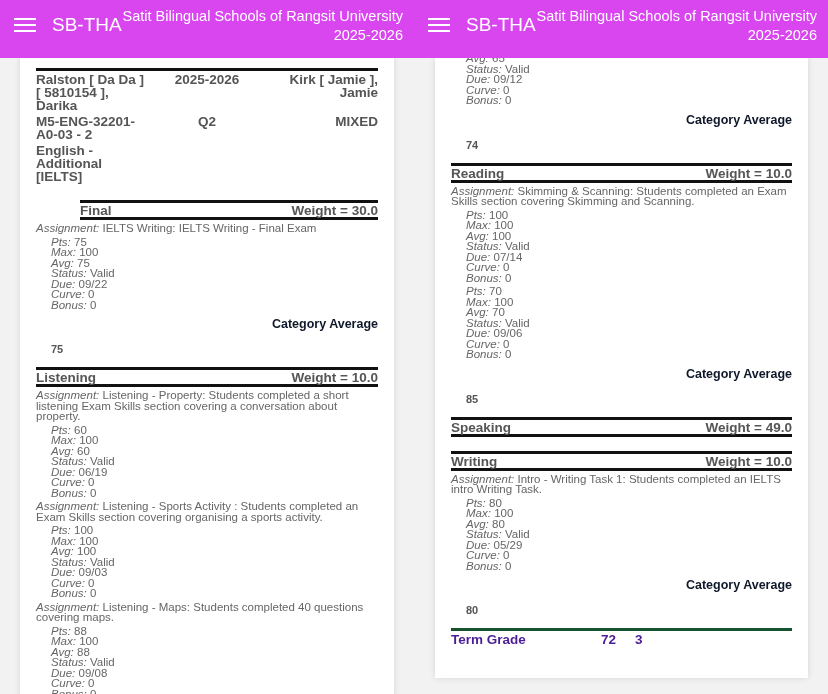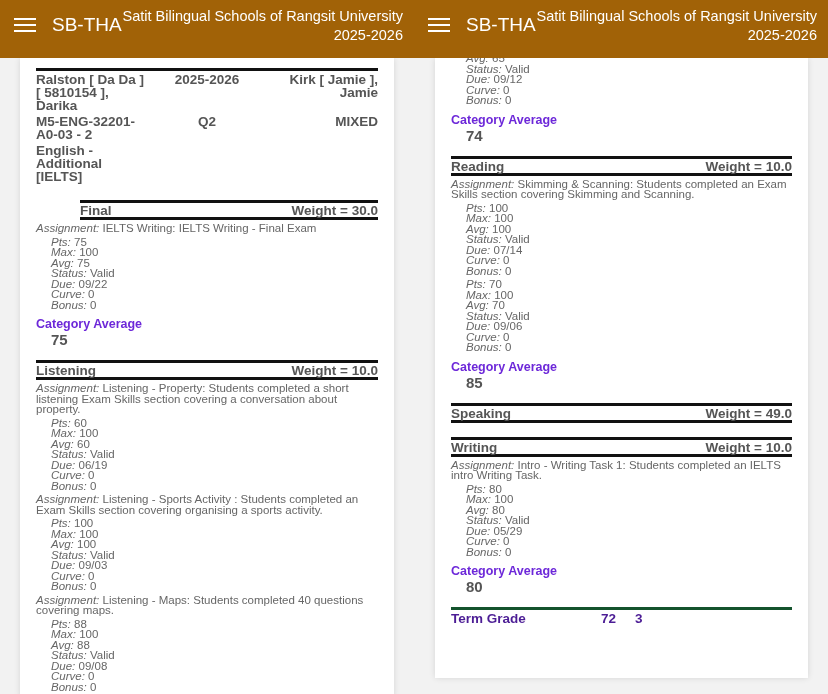--- a/index.html
+++ b/index.html
@@ -1,40 +1,40 @@
 <!DOCTYPE html>
 <html><head>
 <meta charset="utf-8">
 <style>
   * { box-sizing: border-box; margin: 0; padding: 0; }
   html, body { width: 828px; height: 694px; overflow: hidden; background: #f2f2f2; font-family: "Liberation Sans", sans-serif; color: #555; }
   .pane { position: absolute; top: 0; width: 414px; height: 694px; overflow: hidden; background: #f2f2f2; }
   .pane.left { left: 0; }
   .pane.right { left: 414px; }
-  .topbar { position: absolute; left: 0; top: 0; width: 414px; height: 58px; background: #a16207; color: #fff; z-index: 5; }
+  .topbar { position: absolute; left: 0; top: 0; width: 414px; height: 58px; background: #d946ef; color: #fff; z-index: 5; }
   .menu-icon { position: absolute; left: 14px; top: 15px; width: 22px; height: 18px; cursor: pointer; }
   .menu-icon span { display: block; height: 2px; background: #fff; margin: 3px 0 4px 0; }
   .brand { position: absolute; left: 52px; top: 14px; font-size: 19px; color: #fff; }
   .school { position: absolute; right: 11px; top: 7px; text-align: right; font-size: 14.5px; line-height: 19px; color: #fff; }
   .card { position: absolute; background: #fff; box-shadow: 0 0 6px rgba(0,0,0,0.12); }
   .pane.left .card { left: 20px; top: 58px; width: 374px; height: 640px; }
   .pane.right .card { left: 21px; top: 58px; width: 373px; height: 620px; }
   .content { position: absolute; left: 16px; right: 16px; }
   .hdr-rule { border-top: 3px solid #111; }
   .info-grid { display: grid; grid-template-columns: 1fr 1fr 1fr; font-weight: bold; font-size: 13.5px; line-height: 13px; color: #555; padding-top: 2px; }
   .info-grid .c2 { text-align: center; }
   .info-grid .c3 { text-align: right; }
   .info-cell { margin-bottom: 3px; }
   .cat-head { display: flex; justify-content: space-between; font-weight: bold; font-size: 13.5px; color: #555; border-top: 3px solid #111; border-bottom: 3px solid #111; padding: 1px 0 0 0; line-height: 14px; height: 20px; gap: 46px; }
   .assign { font-size: 11.5px; line-height: 10.5px; color: #666; margin-top: 3px; }
   .assign i { color: #666; }
   .fields { margin-left: 15px; font-size: 11.5px; line-height: 10.5px; color: #666; margin-top: 3px; }
   .fields div i { font-style: italic; }
-  .cat-avg-label { font-weight: bold; font-size: 12.5px; color: #6d28d9; margin-top: 7px; }
-  .cat-avg-value { font-weight: bold; font-size: 15px; color: #555; margin-left: 15px; margin-top: 0; }
+  .cat-avg-label { font-weight: bold; font-size: 12.5px; color: #0f172a; margin-top: 7px; text-align: right; }
+  .cat-avg-value { font-weight: bold; font-size: 11px; color: #555; margin-left: 15px; margin-top: 12px; }
   .term { display: flex; font-weight: bold; font-size: 13.5px; color: #4c1d95; border-top: 3px solid #14532d; padding-top: 1px; }
   .term .lbl { width: 150px; }
   .term .v1 { width: 34px; }
 </style>
 </head>
 <body>
 
 <div class="pane left">
   <div class="topbar">
     <div class="menu-icon">

